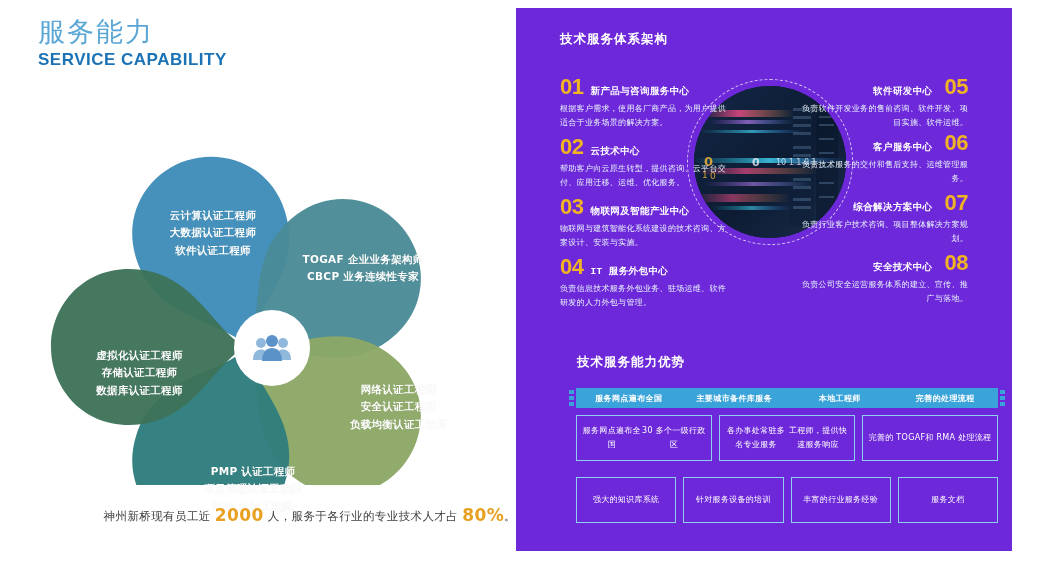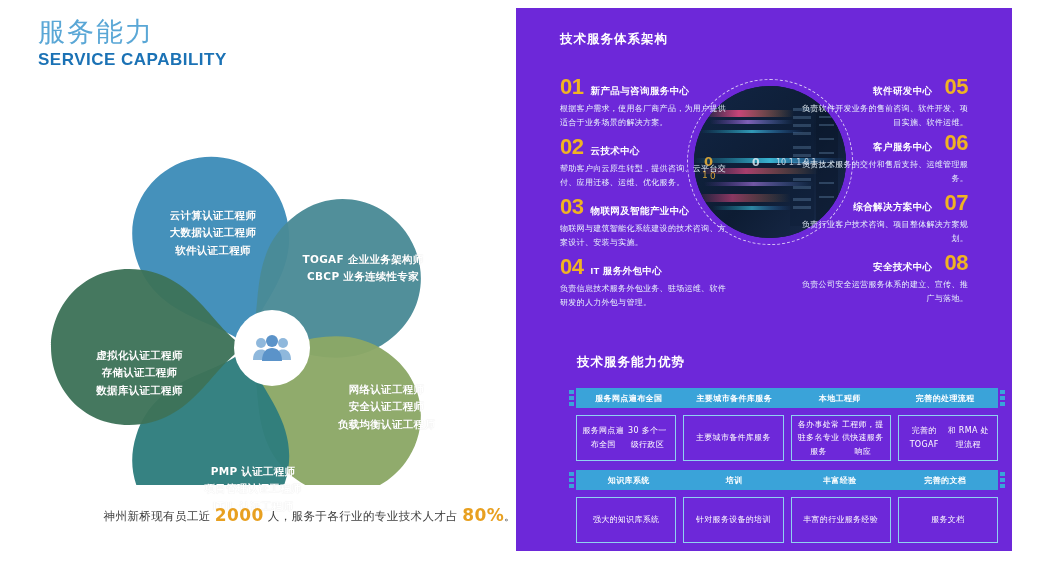--- a/index.html
+++ b/index.html
@@ -30,21 +30,21 @@
 
   .petal-text {
     position:absolute; color:#ffffff; font-size:10.5px; font-weight:bold;
     line-height:1.65; text-align:center; letter-spacing:0.3px;
     text-shadow:0 0 1px rgba(0,0,0,0.12);
     font-family:"DejaVu Sans","Liberation Sans",sans-serif;
     pointer-events:none;
   }
   #pt-cloud   { left:118px;  top:122px; width:140px; }
   #pt-togaf   { left:258px;  top:166px; width:160px; }
-  #pt-network { left:284px;  top:296px; width:155px; }
+  #pt-network { left:296px;  top:296px; width:155px; }
   #pt-pmp     { left:148px;  top:378px; width:160px; }
   #pt-virtual { left:42px;   top:262px; width:145px; }
 
   #center-icon {
     position:absolute; left:216px; top:232px; width:62px; height:62px;
     background:#ffffff; border-radius:50%;
     display:flex; align-items:center; justify-content:center;
     box-shadow:0 0 0 7px #ffffff;
   }
 
@@ -76,21 +76,21 @@
 
   .num-row { display:flex; align-items:baseline; gap:7px; }
   .num-item.right .num-row { justify-content:flex-end;gap:12px; }
 
   .num-big {
     font-size:22px; font-weight:bold; color:#f0b323; letter-spacing:-0.5px;
     line-height:1;
   }
   .num-title {
     font-size:9.5px; font-weight:bold; color:#ffffff; letter-spacing:0.4px;
-    font-family:Liberation Sans, sans-serif;
+    font-family:Liberation Mono, monospace;
   }
   .num-desc {
     margin-top:4px; font-size:8px; color:#e9f4fb; line-height:1.7;
     letter-spacing:0.3px;
     font-family:"DejaVu Sans","Liberation Sans",sans-serif;
   }
 
   #item01 { left:44px;  top:68px; }
   #item02 { left:44px;  top:128px; }
   #item03 { left:44px;  top:188px; }
@@ -395,51 +395,31 @@
           <span></span>
           <span></span>
         </div>
     </div>
     <div class="adv-body">
       <div class="cell">
           <div>服务网点遍布全国</div>
           <div>30 多个一级行政区</div>
         </div>
       <div class="cell">
-          <div>主要城市</div>
-          <div>备件库服务</div>
-        </div>
-      <div class="cell">
           <div>各办事处常驻多名专业服务</div>
           <div>工程师，提供快速服务响应</div>
         </div>
       <div class="cell">
           <div>完善的 TOGAF</div>
           <div>和 RMA 处理流程</div>
         </div>
     </div>
   </div>
 
   <div class="adv-table" id="adv-table-2">
-    <div class="adv-head">
-      <div class="adv-notch l">
-          <span></span>
-          <span></span>
-          <span></span>
-        </div>
-      <div class="cell">知识库系统</div>
-      <div class="cell">培训</div>
-      <div class="cell">丰富经验</div>
-      <div class="cell">完善的文档</div>
-      <div class="adv-notch r">
-          <span></span>
-          <span></span>
-          <span></span>
-        </div>
-    </div>
     <div class="adv-body">
       <div class="cell">强大的知识库系统</div>
       <div class="cell">针对服务设备的培训</div>
       <div class="cell">丰富的行业服务经验</div>
       <div class="cell">服务文档</div>
     </div>
   </div>
 
 </div>
 

